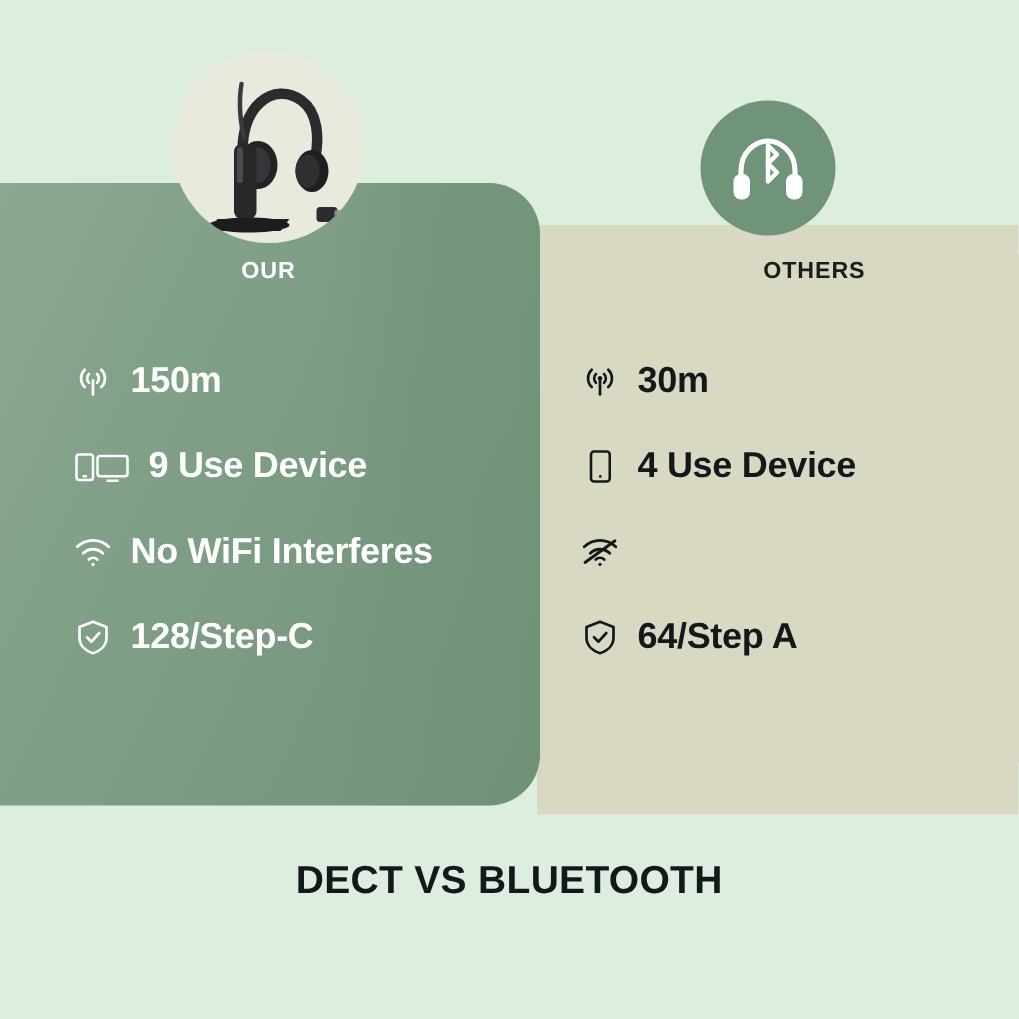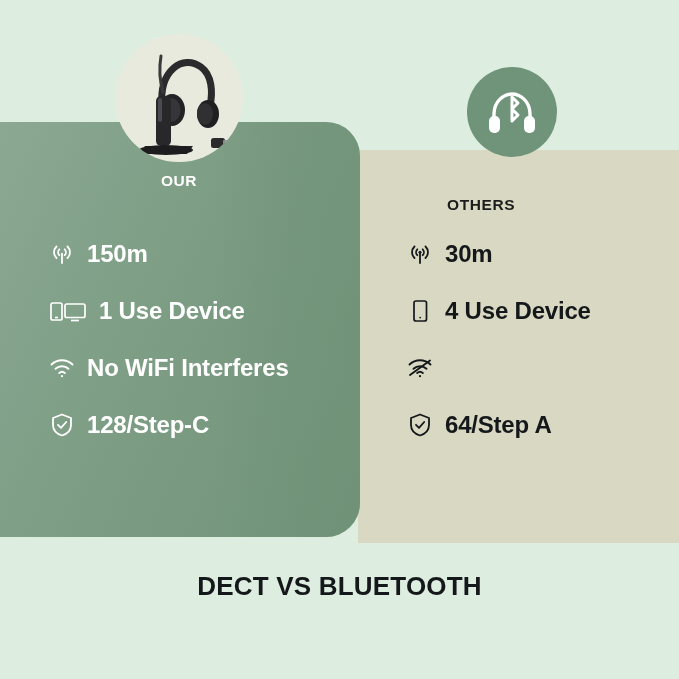--- a/index.html
+++ b/index.html
@@ -92,31 +92,30 @@
     left: 115px;
     top: 172px;
     width: 128px;
     text-align: center;
     color: #ffffff;
   }
   .col-label.others {
     left: 447px;
     top: 172px;
     width: 130px;
-    text-align: left;
+    text-align: right;
     color: #1a1d1a;
-    margin-top: 24px;
   }
 
   
   .features {
     position: absolute;
   }
   .features.left  { left: 48px;  top: 225px; }
-  .features.right { left: 406px; top: 225px; }
+  .features.right { left: 386px; top: 225px; }
 
   .frow {
     display: flex;
     align-items: center;
     height: 57px;
     gap: 11px;
   }
   .frow .ficon {
     width: 28px;
     height: 28px;
@@ -216,21 +215,21 @@
 
     <div class="frow">
       <span class="ficon wide">
         <svg width="38" height="26" viewBox="0 0 38 26" fill="none" stroke-width="1.7" stroke-linejoin="round" style="color: rgb(255, 255, 255);">
           <rect x="2" y="5" width="11" height="17" rx="1.8" stroke="#ffffff"></rect>
           <path d="M6 19.5 h3" stroke="#ffffff"></path>
           <rect x="16" y="6" width="20" height="13.5" rx="1.8" stroke="#ffffff"></rect>
           <path d="M22 22.5 h8" stroke="#ffffff"></path>
         </svg>
       </span>
-      <span class="ftext">1 Use Device</span>
+      <span class="ftext">9 Use Device</span>
     </div>
 
     <div class="frow">
       <span class="ficon">
         <svg width="26" height="26" viewBox="0 0 26 26" fill="none" stroke-width="1.9" stroke-linecap="round" style="color: rgb(255, 255, 255);">
           <path d="M2.5 9.5 A15 15 0 0 1 23.5 9.5" stroke="#ffffff"></path>
           <path d="M6.5 13.8 A9.4 9.4 0 0 1 19.5 13.8" stroke="#ffffff"></path>
           <path d="M10.2 18 A4.2 4.2 0 0 1 15.8 18" stroke="#ffffff"></path>
           <circle cx="13" cy="21.2" r="1.1" style="fill:currentColor" stroke="none"></circle>
         </svg>

